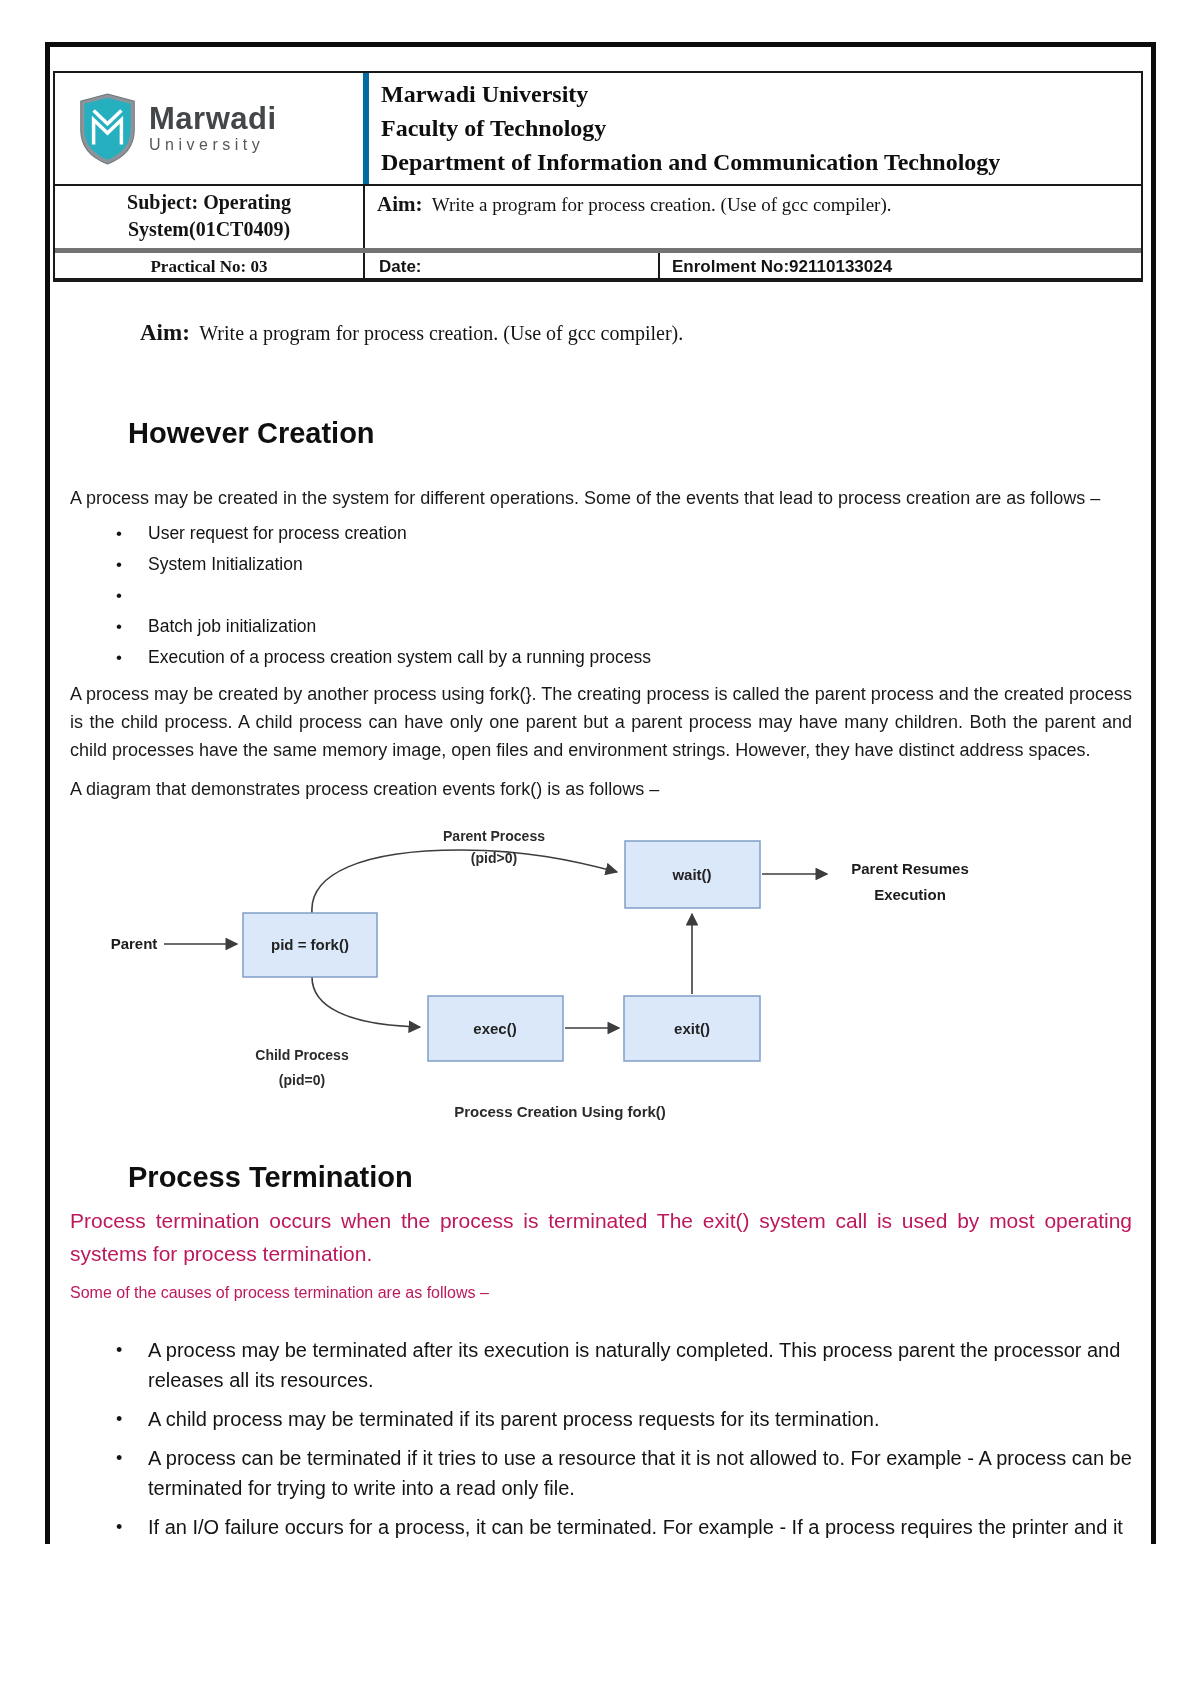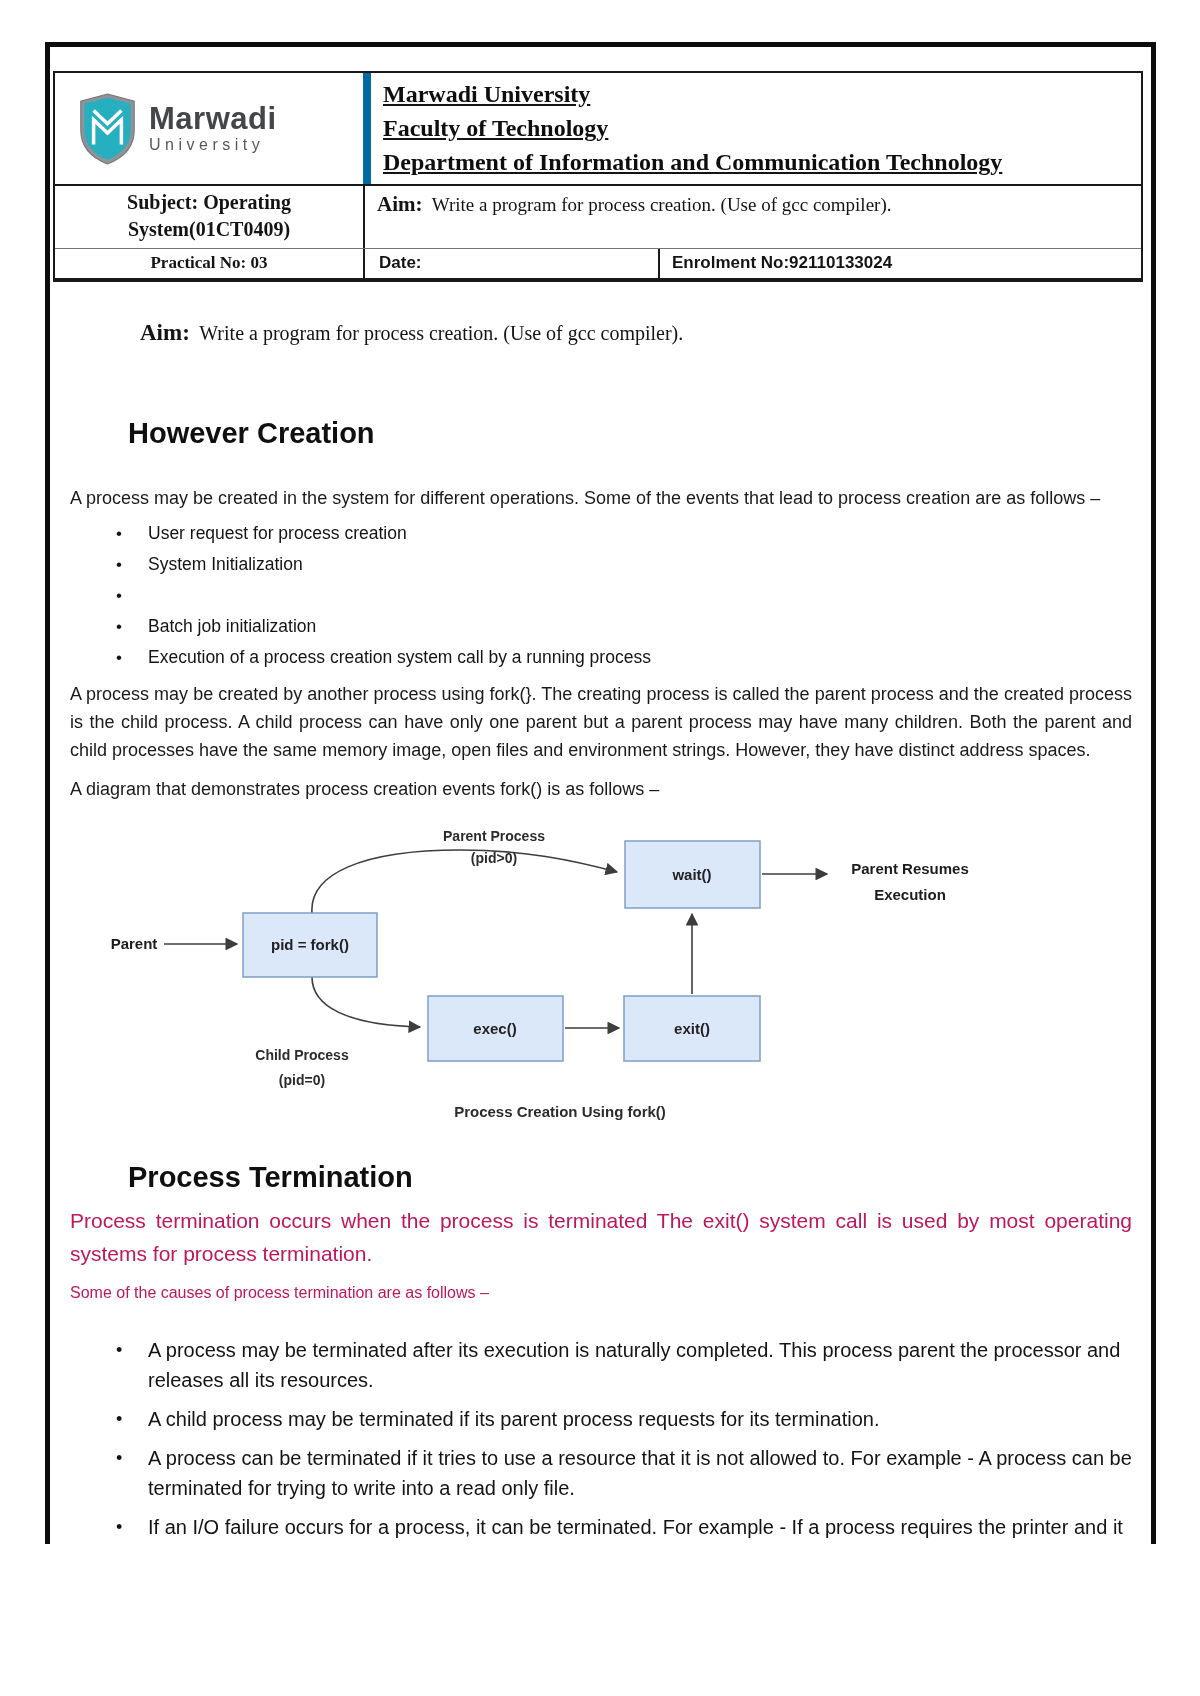--- a/index.html
+++ b/index.html
@@ -13,24 +13,24 @@
     border:5px solid #0c0c0c;
   }
   
   .hdr-table {
     position:absolute; left:53px; top:71px; width:1090px;
     border:2px solid #191919; border-bottom:4px solid #191919;
   }
   .hdr-row { display:flex; }
   .row-1 { height:111px; }
   .row-2 { height:64px; border-top:2px solid #191919; }
-  .row-3 { height:30px; border-top:1px solid #737373; }
+  .row-3 { height:30px; border-top:5px solid #737373; }
   .cell { position:relative; }
   .c-logo { width:308px; display:flex; align-items:center; padding-left:24px; }
-  .c-inst { flex:1; border-left:8px solid #0369a1; padding:4px 0 0 12px;text-decoration:underline; }
+  .c-inst { flex:1; border-left:6px solid #0369a1; padding:4px 0 0 12px; }
   .inst-line {
     font-family:"Liberation Serif", serif; font-weight:bold; font-size:24px;
     line-height:34px; color:#0e0e0e; white-space:nowrap;
   }
   .c-subj {
     width:308px; text-align:center; padding-top:3px;
     font-family:"Liberation Serif", serif; font-weight:bold; font-size:20px; line-height:27px;
   }
   .c-aim { flex:1; border-left:2px solid #191919; padding:6px 0 0 12px; }
   .aim-label { font-family:"Liberation Serif", serif; font-weight:bold; font-size:21px; }

